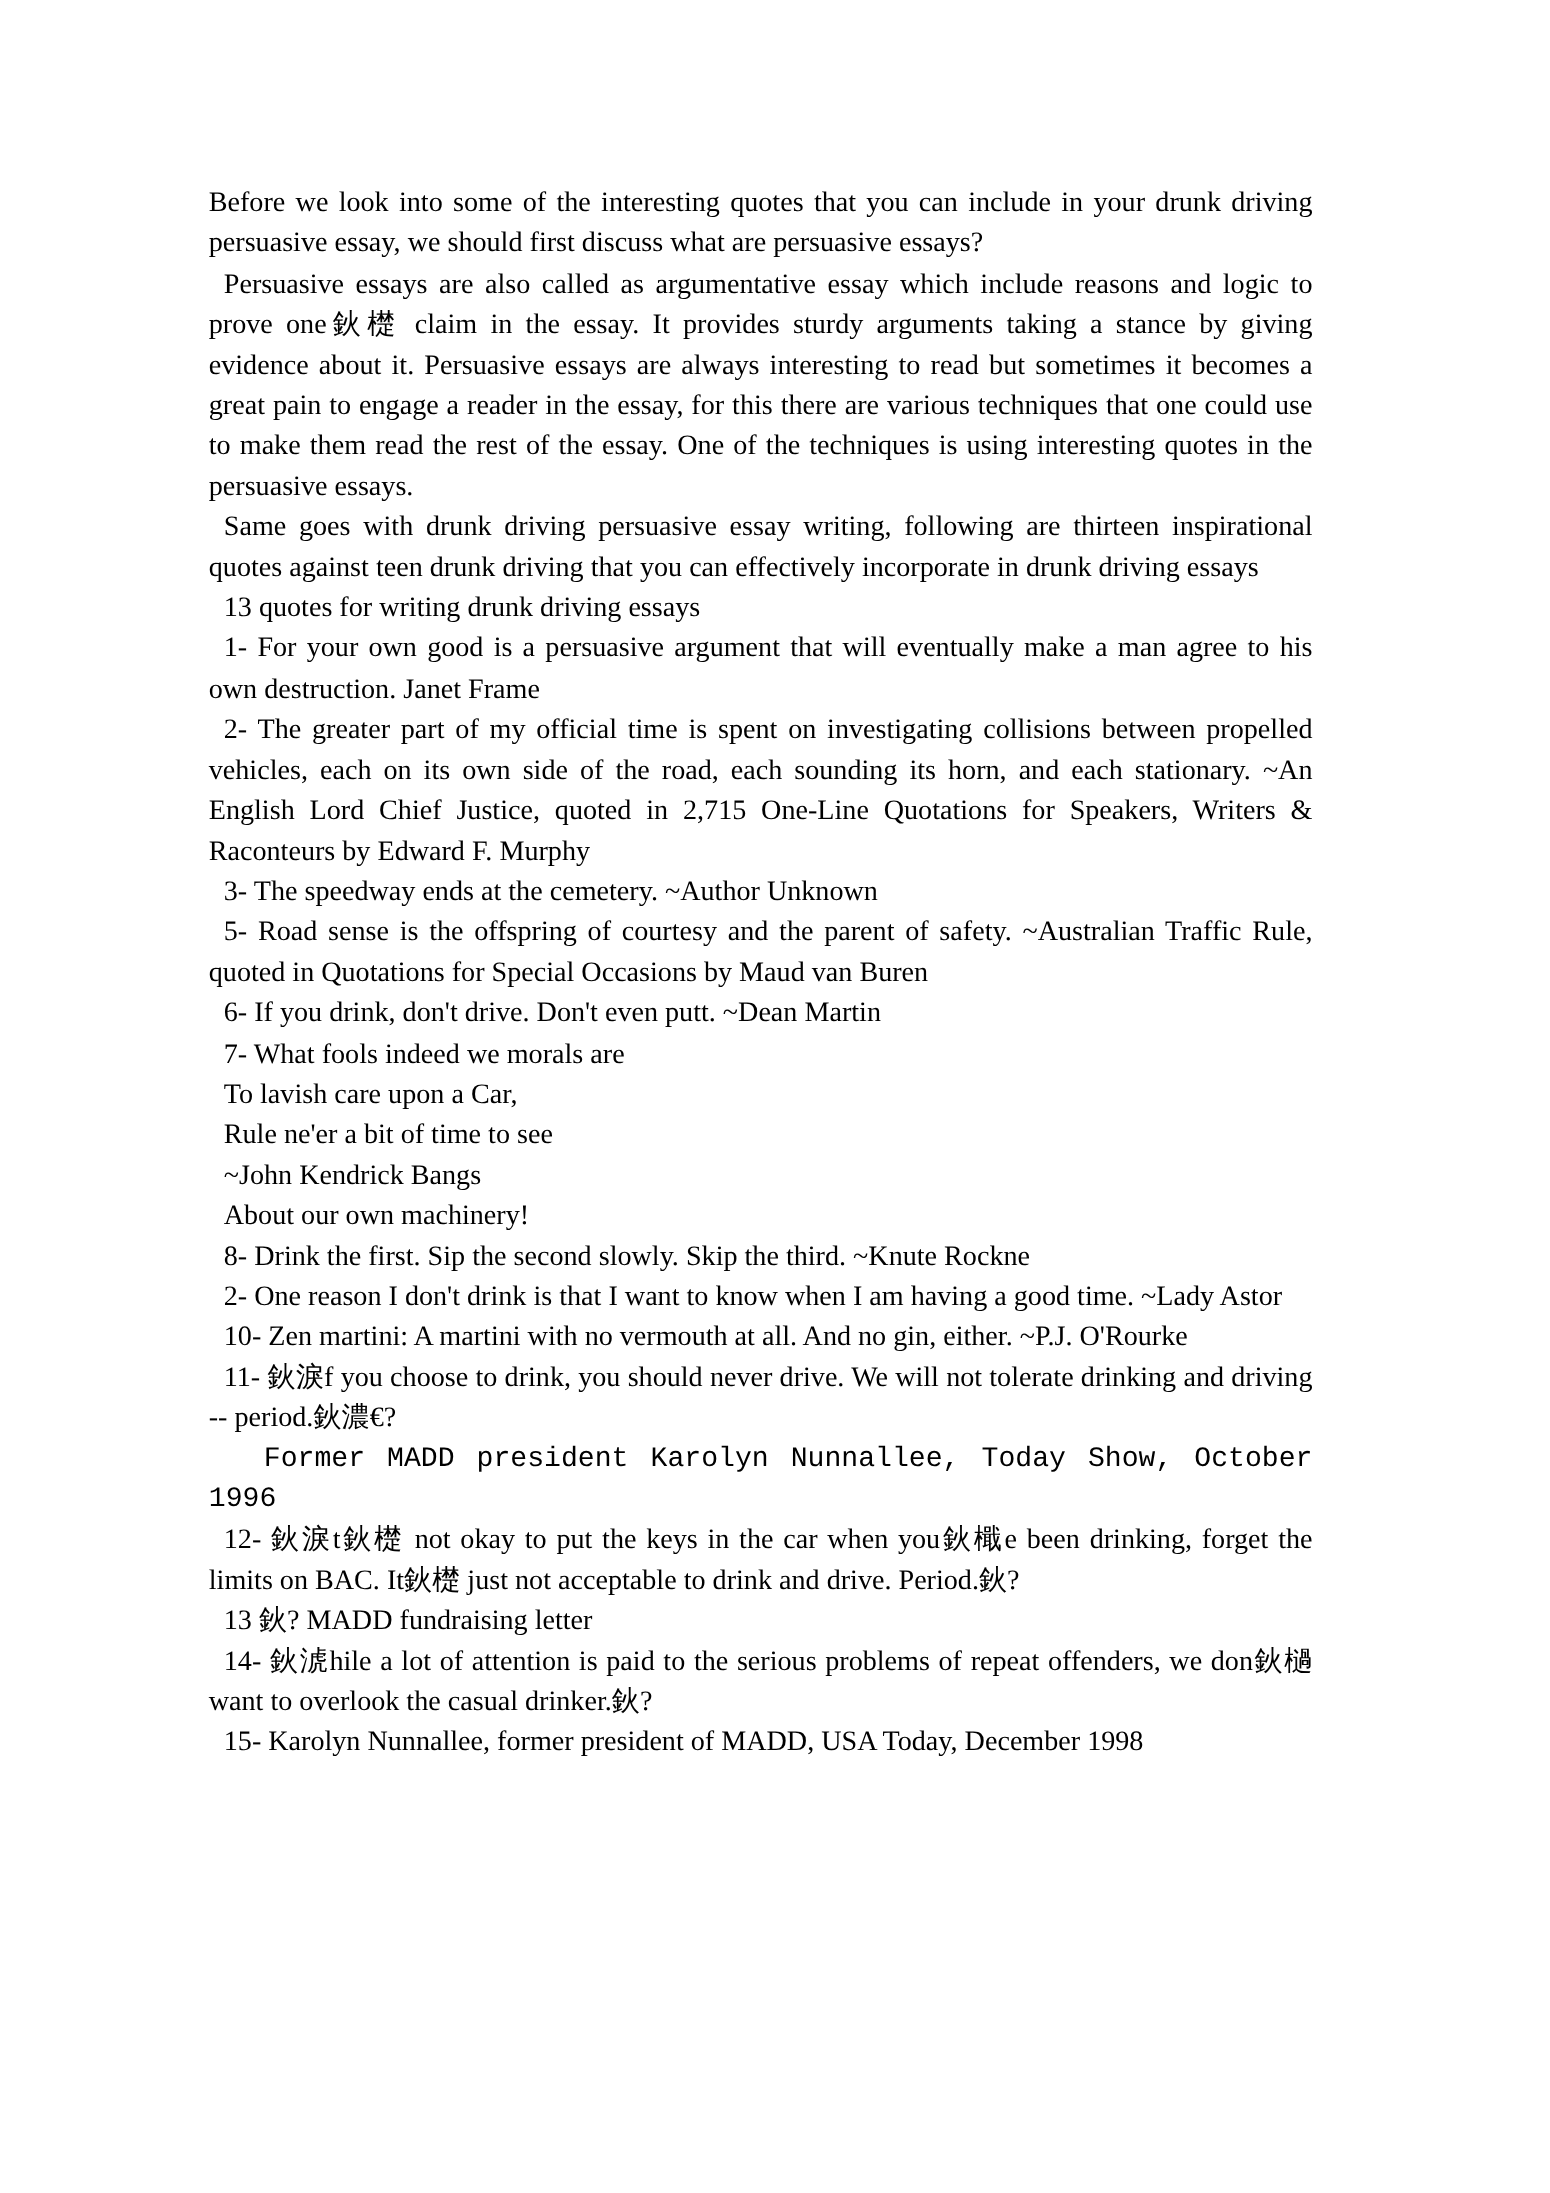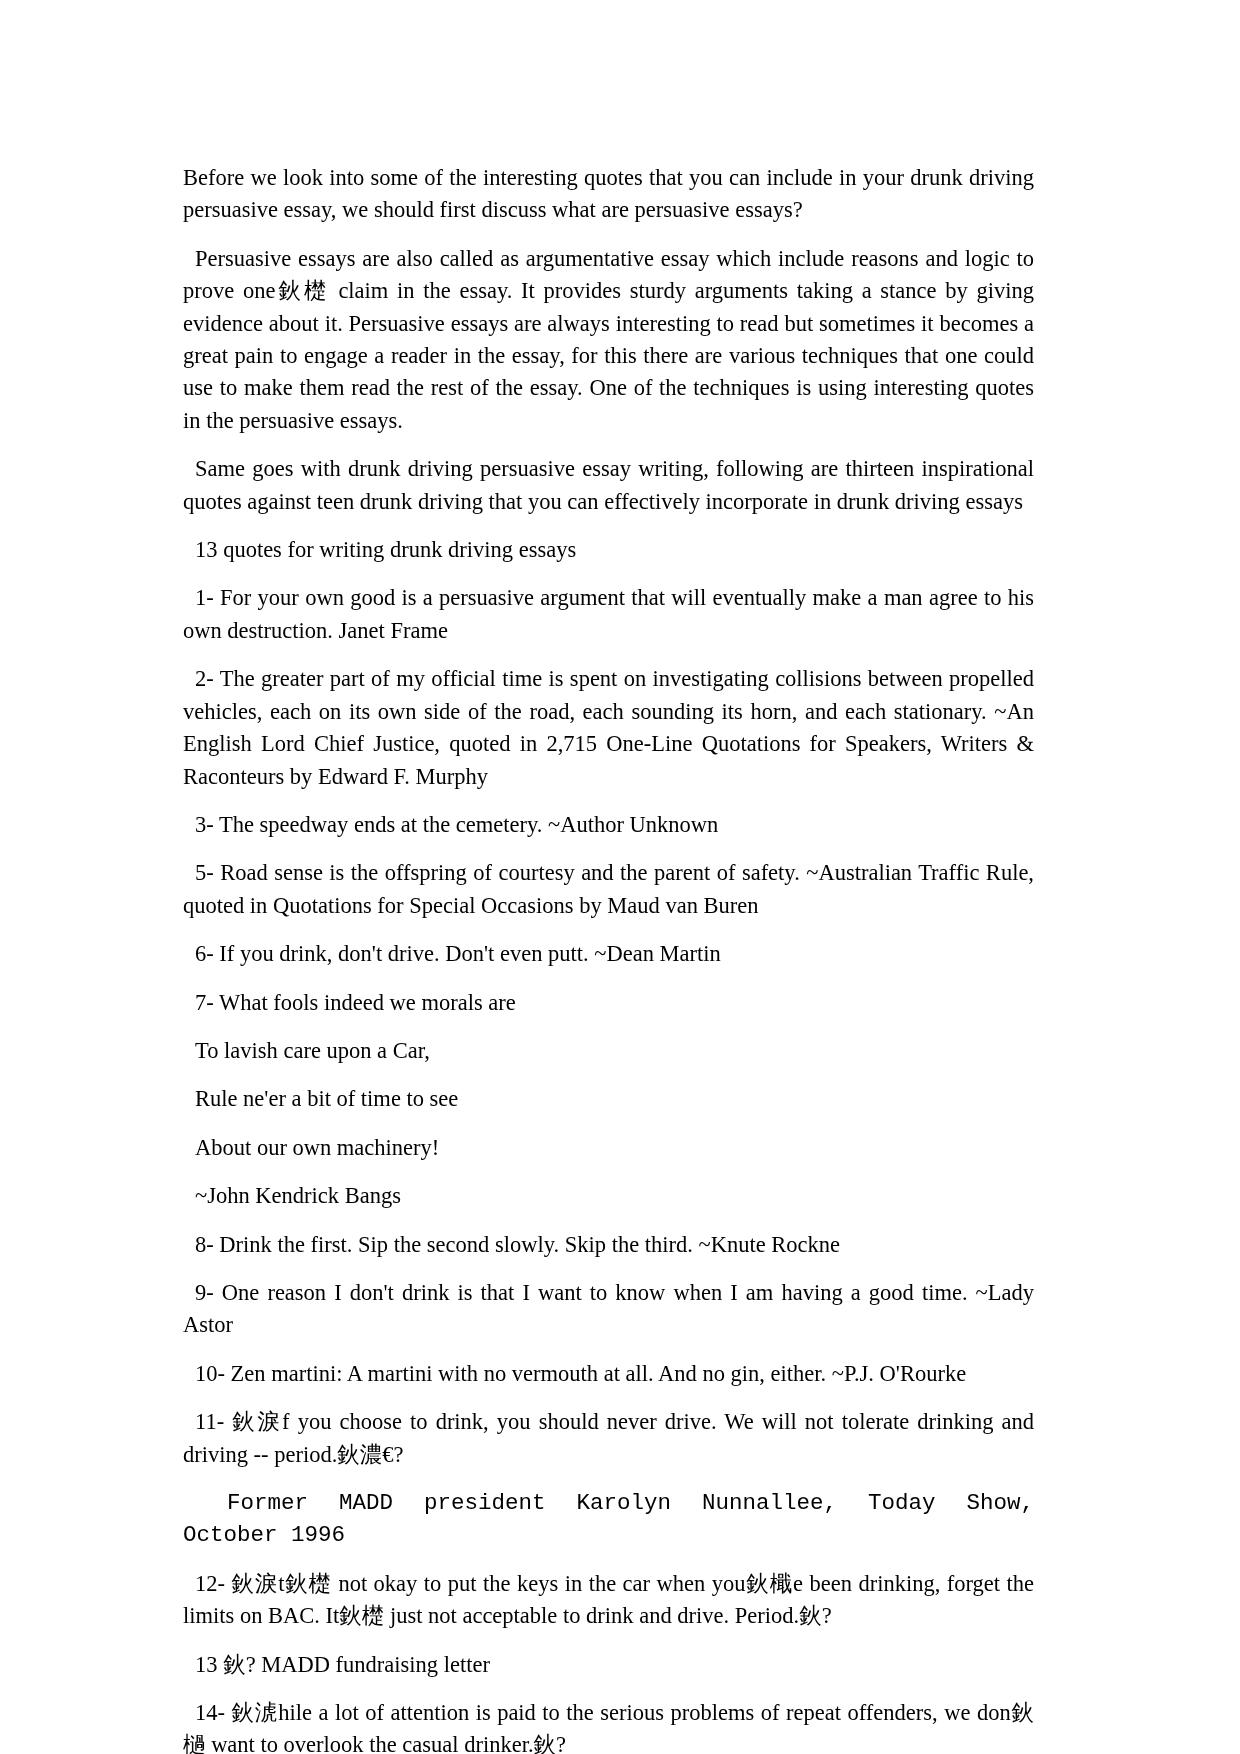--- a/index.html
+++ b/index.html
@@ -25,21 +25,21 @@
     position: absolute;
     left: 167px;
     top: 146px;
     width: 883px;
     color: #000000;
     font-size: 22.5px;
     line-height: 32.4px;
     text-align: justify;
   }
   .text-block p {
-    margin: 16px;
+    margin: 0;
     padding: 0;
   }
   .ind1 { text-indent: 12px; }
   .ind2 { text-indent: 44px; font-family: Liberation Mono, monospace; }
   .jlast { text-align-last: justify; }
 </style>
 </head>
 <body>
 
 <div class="page">
@@ -49,24 +49,24 @@
     <p class="ind1">Same goes with drunk driving persuasive essay writing, following are thirteen inspirational quotes against teen drunk driving that you can effectively incorporate in drunk driving essays</p>
     <p class="ind1">13 quotes for writing drunk driving essays</p>
     <p class="ind1">1- For your own good is a persuasive argument that will eventually make a man agree to his own destruction. Janet Frame</p>
     <p class="ind1">2- The greater part of my official time is spent on investigating collisions between propelled vehicles, each on its own side of the road, each sounding its horn, and each stationary. ~An English Lord Chief Justice, quoted in 2,715 One-Line Quotations for Speakers, Writers &amp; Raconteurs by Edward F. Murphy</p>
     <p class="ind1">3- The speedway ends at the cemetery. ~Author Unknown</p>
     <p class="ind1">5- Road sense is the offspring of courtesy and the parent of safety. ~Australian Traffic Rule, quoted in Quotations for Special Occasions by Maud van Buren</p>
     <p class="ind1">6- If you drink, don't drive. Don't even putt. ~Dean Martin</p>
     <p class="ind1">7- What fools indeed we morals are</p>
     <p class="ind1">To lavish care upon a Car,</p>
     <p class="ind1">Rule ne'er a bit of time to see</p>
+    <p class="ind1">~John Kendrick Bangs</p>
     <p class="ind1">About our own machinery!</p>
-    <p class="ind1">~John Kendrick Bangs</p>
     <p class="ind1">8- Drink the first. Sip the second slowly. Skip the third. ~Knute Rockne</p>
-    <p class="ind1">9- One reason I don't drink is that I want to know when I am having a good time. ~Lady Astor</p>
+    <p class="ind1">2- One reason I don't drink is that I want to know when I am having a good time. ~Lady Astor</p>
     <p class="ind1">10- Zen martini: A martini with no vermouth at all. And no gin, either. ~P.J. O'Rourke</p>
     <p class="ind1">11- 鈥淚f you choose to drink, you should never drive. We will not tolerate drinking and driving -- period.鈥濃€?</p>
     <p class="ind2">Former MADD president Karolyn Nunnallee, Today Show, October 1996</p>
     <p class="ind1">12- 鈥淚t鈥檚 not okay to put the keys in the car when you鈥檝e been drinking, forget the limits on BAC. It鈥檚 just not acceptable to drink and drive. Period.鈥?</p>
     <p class="ind1">13 鈥? MADD fundraising letter</p>
     <p class="ind1">14- 鈥淲hile a lot of attention is paid to the serious problems of repeat offenders, we don鈥檛 want to overlook the casual drinker.鈥?</p>
     <p class="ind1">15- Karolyn Nunnallee, former president of MADD, USA Today, December 1998</p>
   </div>
 </div>
 

